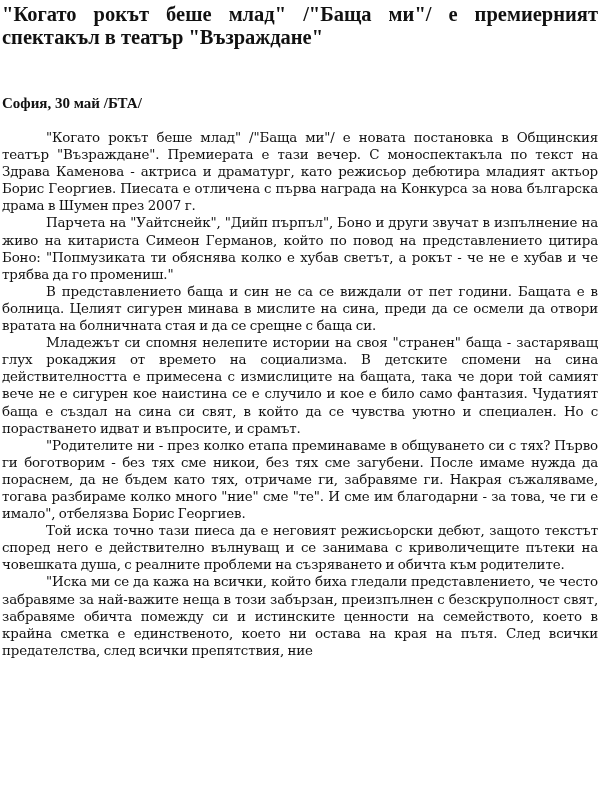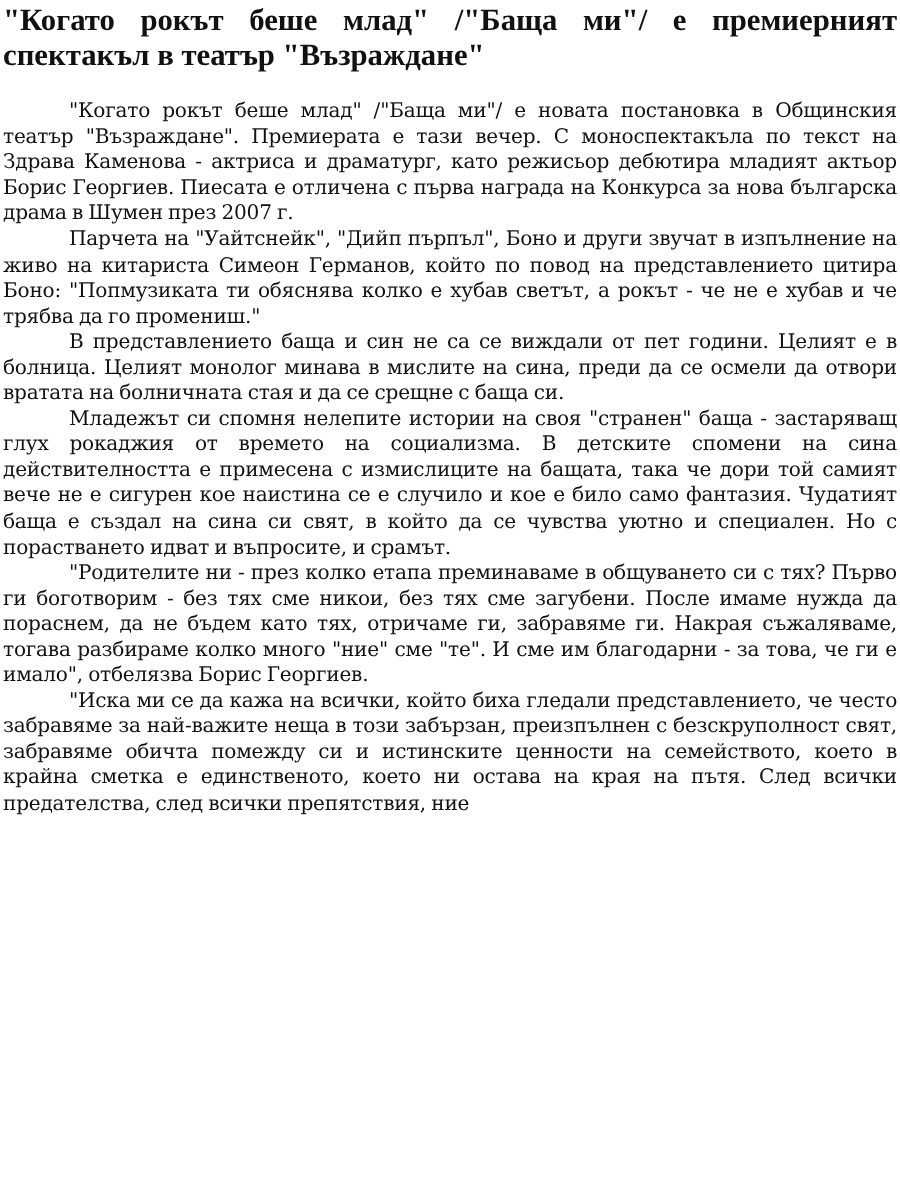--- a/index.html
+++ b/index.html
@@ -35,19 +35,21 @@
       word-spacing: -0.6px;
       letter-spacing: -0.15px;
     }
     .first { margin-top: 17px; }
   </style>
 </head>
 <body>
 
 <div class="page">
   <h1 class="title">"Когато рокът беше млад" /"Баща ми"/ е премиерният спектакъл в театър "Възраждане"</h1>
+  <p class="dateline">София, 30 май /БТА/</p>
   <p class="body-para first">"Когато рокът беше млад" /"Баща ми"/ е новата постановка в Общинския театър "Възраждане". Премиерата е тази вечер. С моноспектакъла по текст на Здрава Каменова - актриса и драматург, като режисьор дебютира младият актьор Борис Георгиев. Пиесата е отличена с първа награда на Конкурса за нова българска драма в Шумен през 2007 г.</p>
   <p class="body-para">Парчета на "Уайтснейк", "Дийп пърпъл", Боно и други звучат в изпълнение на живо на китариста Симеон Германов, който по повод на представлението цитира Боно: "Попмузиката ти обяснява колко е хубав светът, а рокът - че не е хубав и че трябва да го промениш."</p>
-  <p class="body-para">В представлението баща и син не са се виждали от пет години. Целият е в болница. Целият монолог минава в мислите на сина, преди да се осмели да отвори вратата на болничната стая и да се срещне с баща си.</p>
+  <p class="body-para">В представлението баща и син не са се виждали от пет години. Бащата е в болница. Целият сигурен минава в мислите на сина, преди да се осмели да отвори вратата на болничната стая и да се срещне с баща си.</p>
   <p class="body-para">Младежът си спомня нелепите истории на своя "странен" баща - застаряващ глух рокаджия от времето на социализма.  В детските спомени на сина действителността е примесена с измислиците на бащата, така че дори той самият вече не е сигурен кое наистина се е случило и кое е било само фантазия. Чудатият баща е създал на сина си свят, в който да се чувства уютно и специален. Но с порастването идват и въпросите, и срамът.</p>
   <p class="body-para">"Родителите ни - през колко етапа преминаваме в общуването си с тях? Първо ги боготворим - без тях сме никои, без тях сме загубени. После имаме нужда да пораснем, да не бъдем като тях, отричаме ги, забравяме ги. Накрая съжаляваме, тогава разбираме колко много "ние" сме "те". И сме им благодарни - за това, че ги е имало", отбелязва Борис Георгиев.</p>
+  <p class="body-para">Той иска  точно тази пиеса да е неговият режисьорски дебют, защото текстът според него е действително вълнуващ и се занимава с криволичещите пътеки на човешката душа, с реалните проблеми на съзряването и обичта към родителите.</p>
   <p class="body-para">"Иска ми се да кажа на всички, който биха гледали представлението, че често забравяме за най-важите неща в този забързан, преизпълнен с безскруполност свят, забравяме обичта помежду си и истинските ценности на семейството, което в крайна сметка е единственото, което ни остава на края на пътя. След всички предателства, след всички препятствия, ние</p>
 </div>
 
 </body></html>

